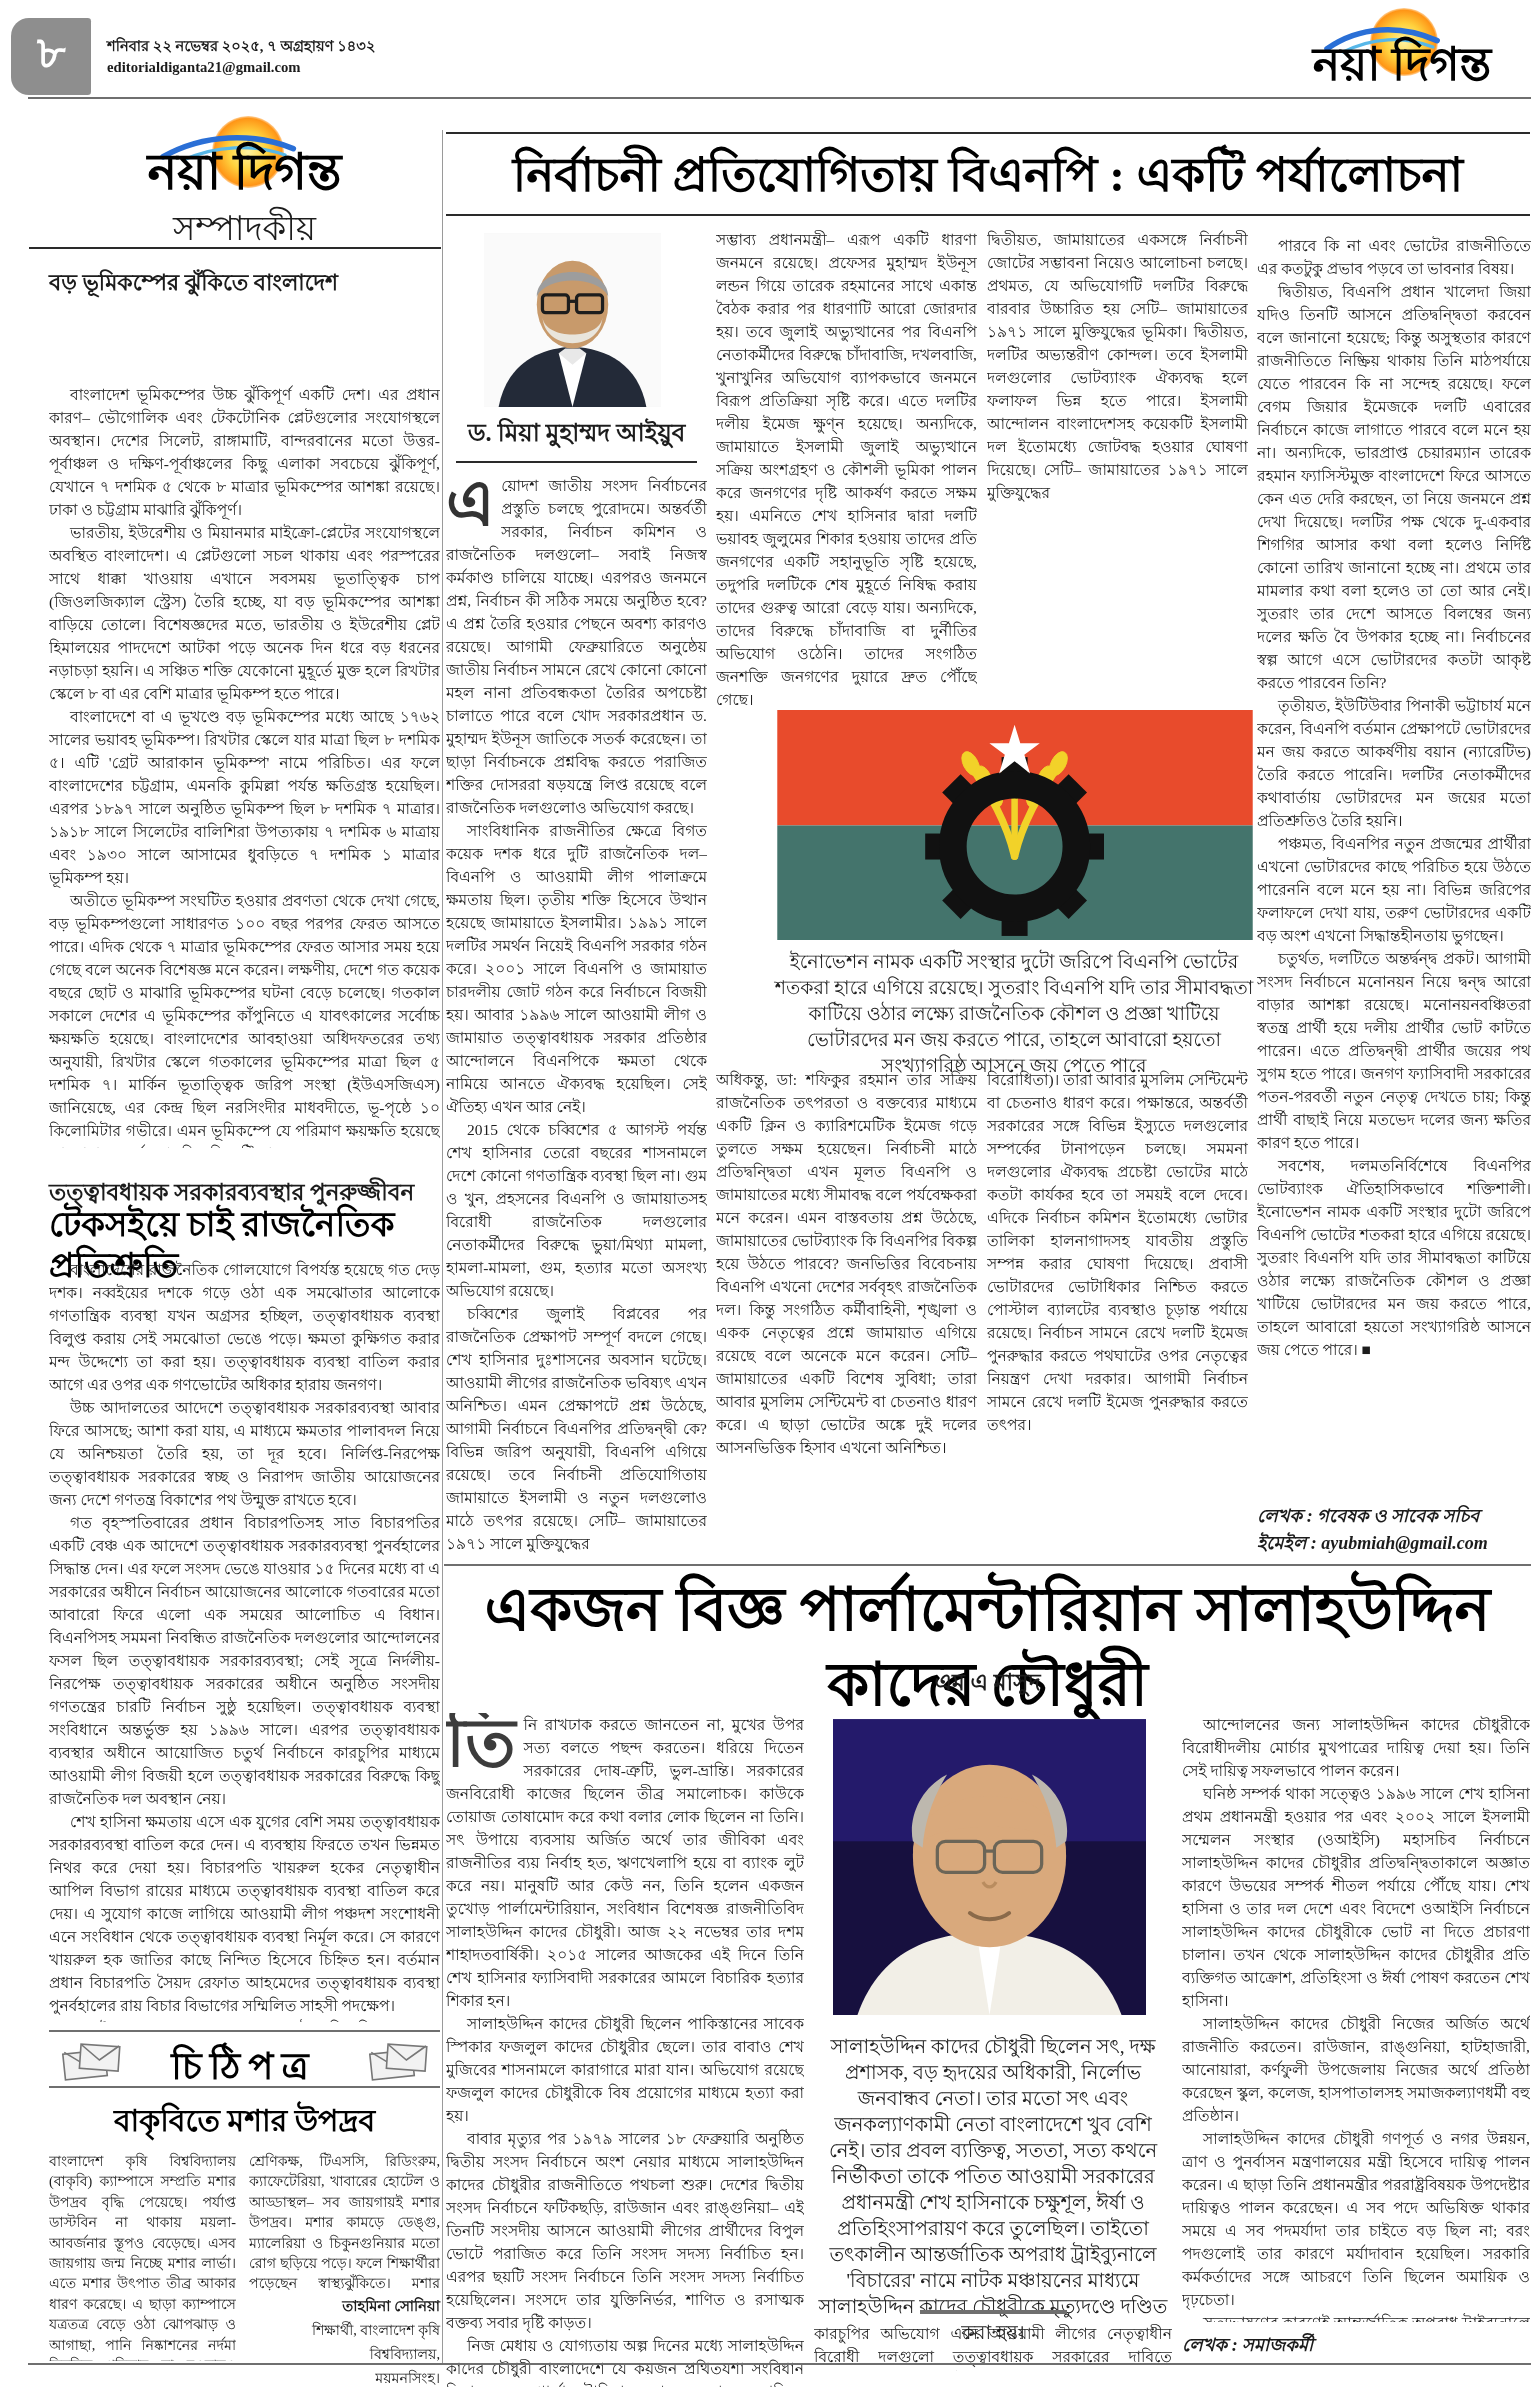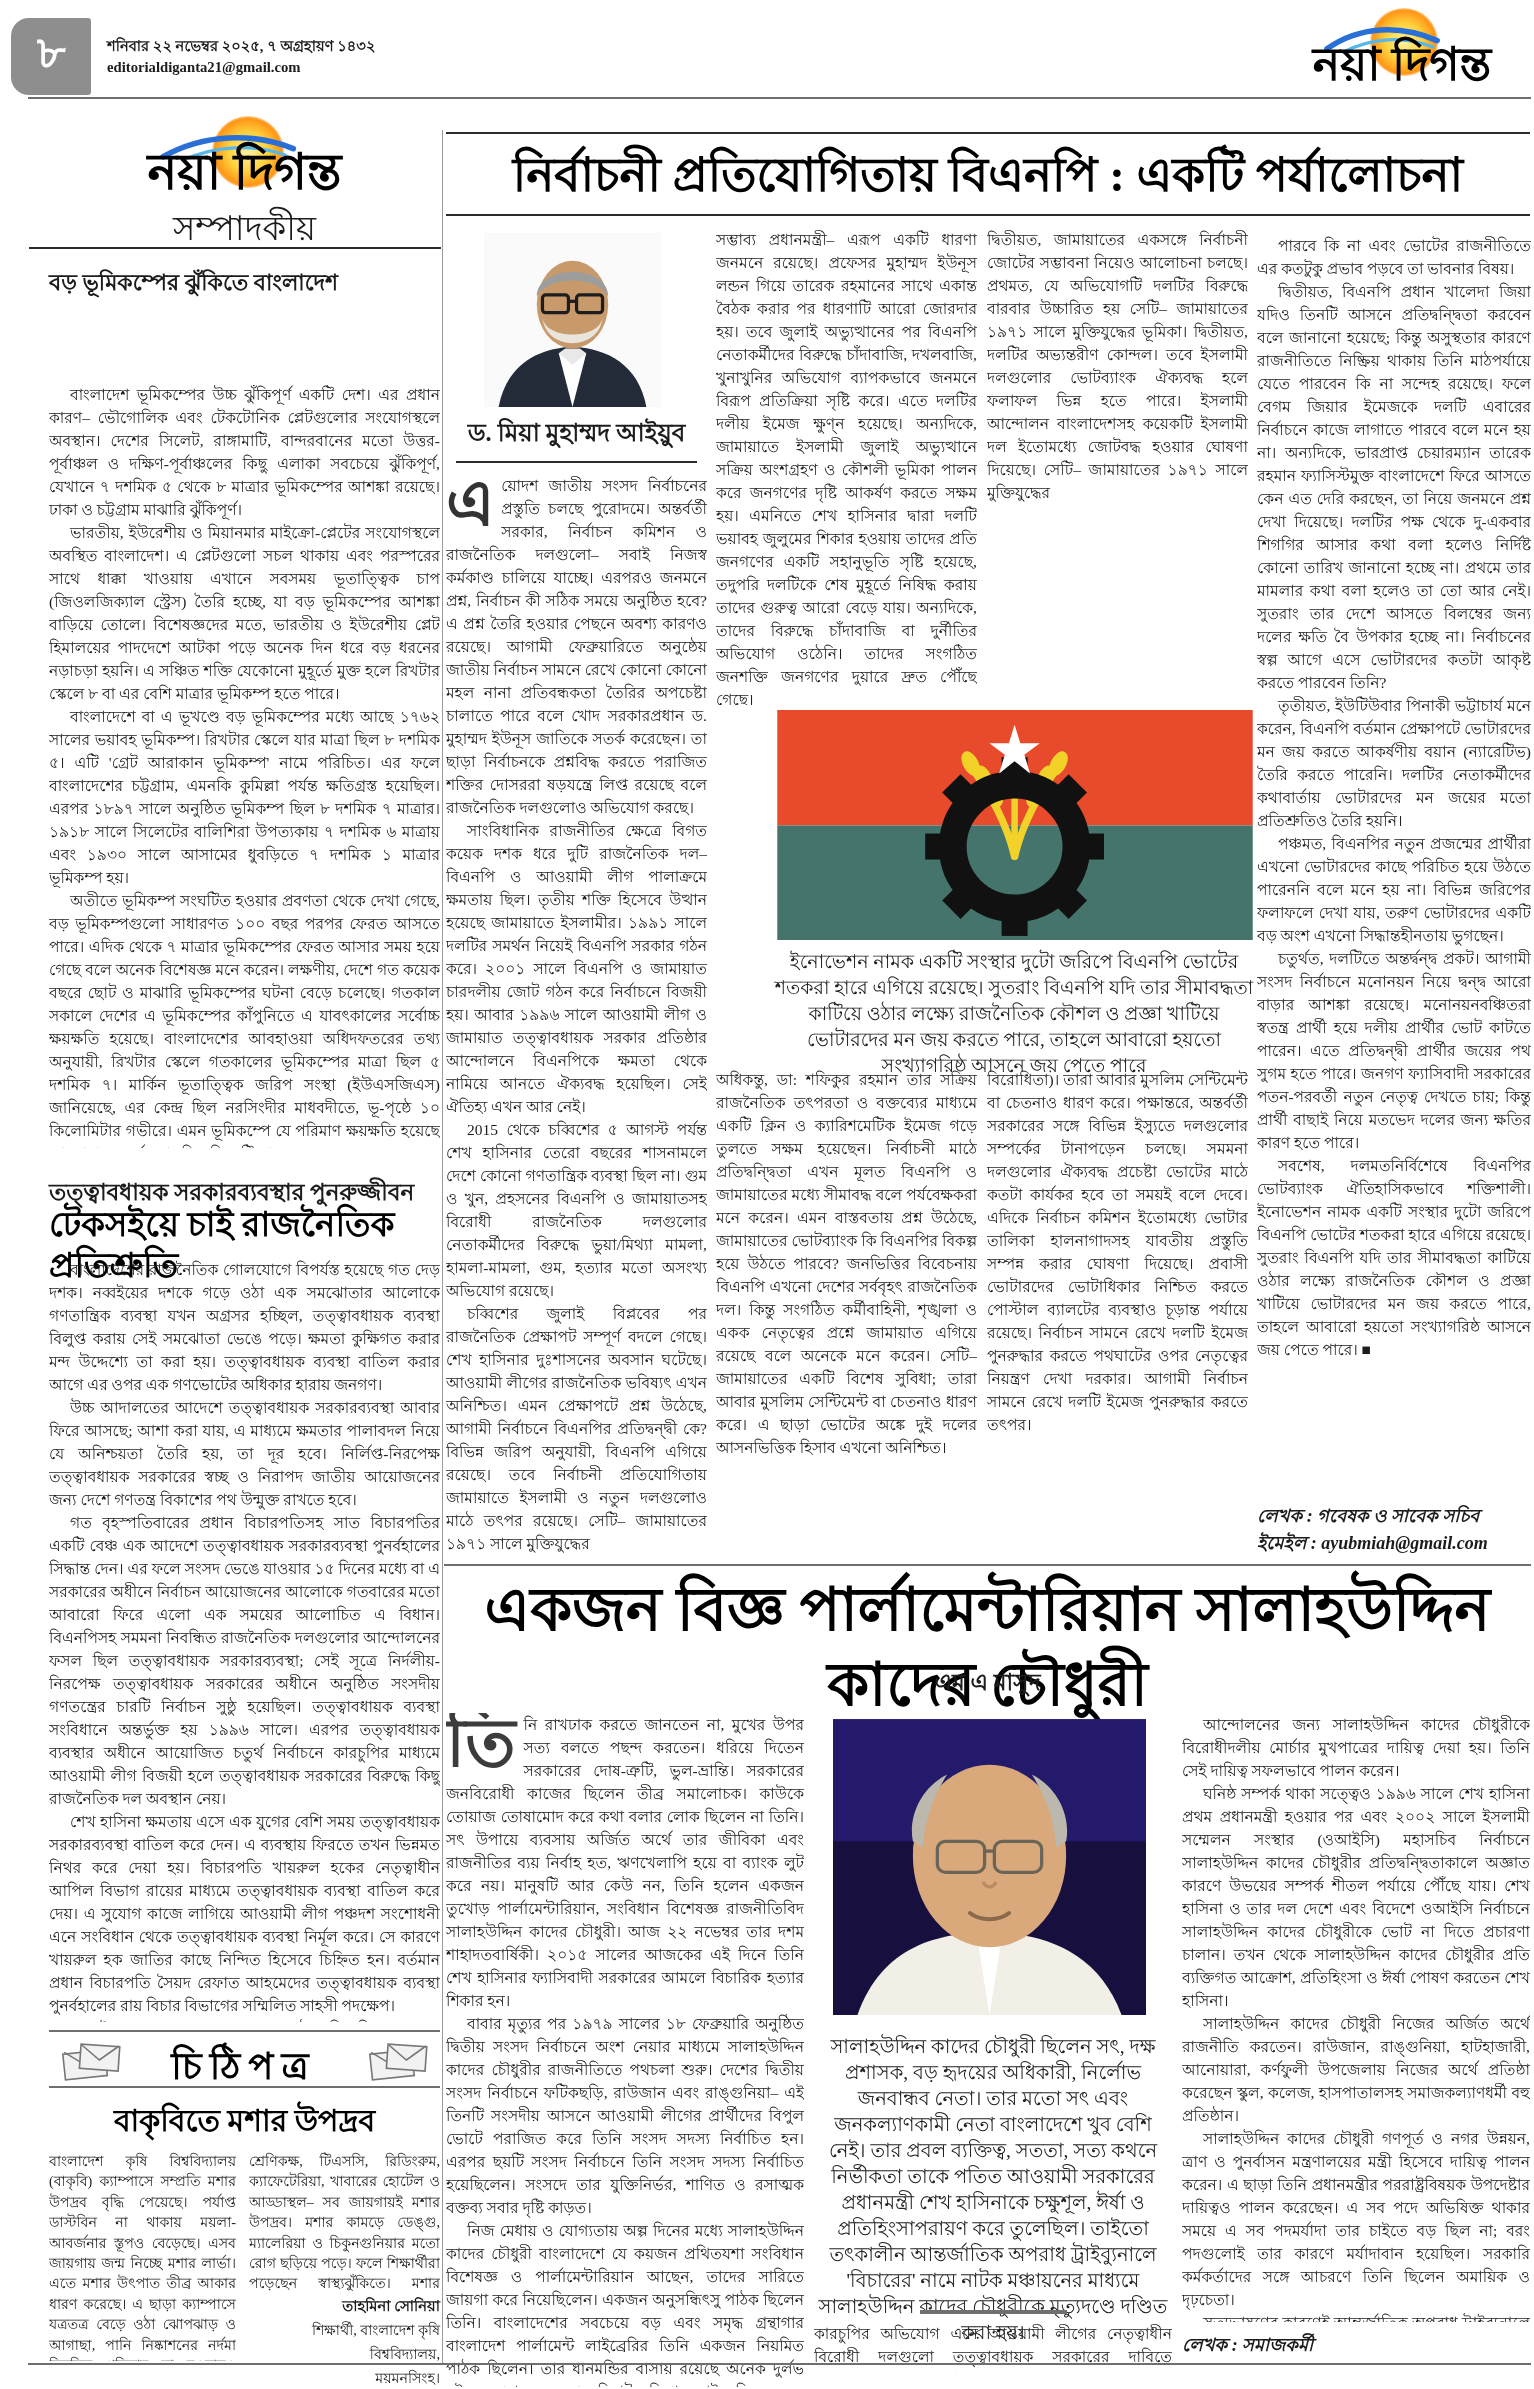--- a/index.html
+++ b/index.html
@@ -190,20 +190,21 @@
   <div class="abs credit" style="left:1257px;top:1504px;width:274px;">লেখক : গবেষক ও সাবেক সচিব</div>
   <div class="abs credit" style="left:1257px;top:1531px;width:274px;">ইমেইল : ayubmiah@gmail.com</div>
 
   <div class="rule" style="left:444px;top:1564px;width:1087px;height:2.4px;"></div>
   <h1 class="abs center" style="left:444px;top:1573px;width:1087px;font-size:60px;line-height:75px;">একজন বিজ্ঞ পার্লামেন্টারিয়ান সালাহউদ্দিন কাদের চৌধুরী</h1>
   <div class="abs center" style="left:444px;top:1664px;width:1087px;font-size:23px;font-weight:700;">এম এ মাসুদ</div>
 
   <div class="abs justify body-text" style="left:446px;top:1713px;width:358px;height:674px;">
     <p class="first"><span class="dropcap2">তি</span><span>নি রাখঢাক করতে জানতেন না, মুখের উপর সত্য বলতে পছন্দ করতেন। ধরিয়ে দিতেন সরকারের দোষ-ত্রুটি, ভুল-ভ্রান্তি। সরকারের জনবিরোধী কাজের ছিলেন তীব্র সমালোচক। কাউকে তোয়াজ তোষামোদ করে কথা বলার লোক ছিলেন না তিনি। সৎ উপায়ে ব্যবসায় অর্জিত অর্থে তার জীবিকা এবং রাজনীতির ব্যয় নির্বাহ হত, ঋণখেলাপি হয়ে বা ব্যাংক লুট করে নয়। মানুষটি আর কেউ নন, তিনি হলেন একজন তুখোড় পার্লামেন্টারিয়ান, সংবিধান বিশেষজ্ঞ রাজনীতিবিদ সালাহউদ্দিন কাদের চৌধুরী। আজ ২২ নভেম্বর তার দশম শাহাদতবার্ষিকী। ২০১৫ সালের আজকের এই দিনে তিনি শেখ হাসিনার ফ্যাসিবাদী সরকারের আমলে বিচারিক হত্যার শিকার হন।</span></p>
     <div>
+        <p>সালাহউদ্দিন কাদের চৌধুরী ছিলেন পাকিস্তানের সাবেক স্পিকার ফজলুল কাদের চৌধুরীর ছেলে। তার বাবাও শেখ মুজিবের শাসনামলে কারাগারে মারা যান। অভিযোগ রয়েছে ফজলুল কাদের চৌধুরীকে বিষ প্রয়োগের মাধ্যমে হত্যা করা হয়।</p>
         <p>বাবার মৃত্যুর পর ১৯৭৯ সালের ১৮ ফেব্রুয়ারি অনুষ্ঠিত দ্বিতীয় সংসদ নির্বাচনে অংশ নেয়ার মাধ্যমে সালাহউদ্দিন কাদের চৌধুরীর রাজনীতিতে পথচলা শুরু। দেশের দ্বিতীয় সংসদ নির্বাচনে ফটিকছড়ি, রাউজান এবং রাঙ্গুনিয়া– এই তিনটি সংসদীয় আসনে আওয়ামী লীগের প্রার্থীদের বিপুল ভোটে পরাজিত করে তিনি সংসদ সদস্য নির্বাচিত হন। এরপর ছয়টি সংসদ নির্বাচনে তিনি সংসদ সদস্য নির্বাচিত হয়েছিলেন। সংসদে তার যুক্তিনির্ভর, শাণিত ও রসাত্মক বক্তব্য সবার দৃষ্টি কাড়ত।</p>
         <p>নিজ মেধায় ও যোগ্যতায় অল্প দিনের মধ্যে সালাহউদ্দিন কাদের চৌধুরী বাংলাদেশে যে কয়জন প্রথিতযশা সংবিধান বিশেষজ্ঞ ও পার্লামেন্টারিয়ান আছেন, তাদের সারিতে জায়গা করে নিয়েছিলেন। একজন অনুসন্ধিৎসু পাঠক ছিলেন তিনি। বাংলাদেশের সবচেয়ে বড় এবং সমৃদ্ধ গ্রন্থাগার বাংলাদেশ পার্লামেন্ট লাইব্রেরির তিনি একজন নিয়মিত পাঠক ছিলেন। তার ধানমন্ডির বাসায় রয়েছে অনেক দুর্লভ বইয়ের সংগ্রহে সমৃদ্ধ এক বিরাট ব্যক্তিগত লাইব্রেরি।</p>
       </div>
   </div>
 
   <div class="abs" style="left:833px;top:1719px;width:313px;height:296px;">
     <svg width="313" height="296" viewBox="0 0 384 363">
       <rect width="384" height="363" fill="#241a6b"></rect>
       <rect y="150" width="384" height="213" fill="#17103f"></rect>
       <path d="M30,363 C60,278 130,262 192,262 C254,262 324,282 354,363 Z" fill="#f2efe7"></path>

